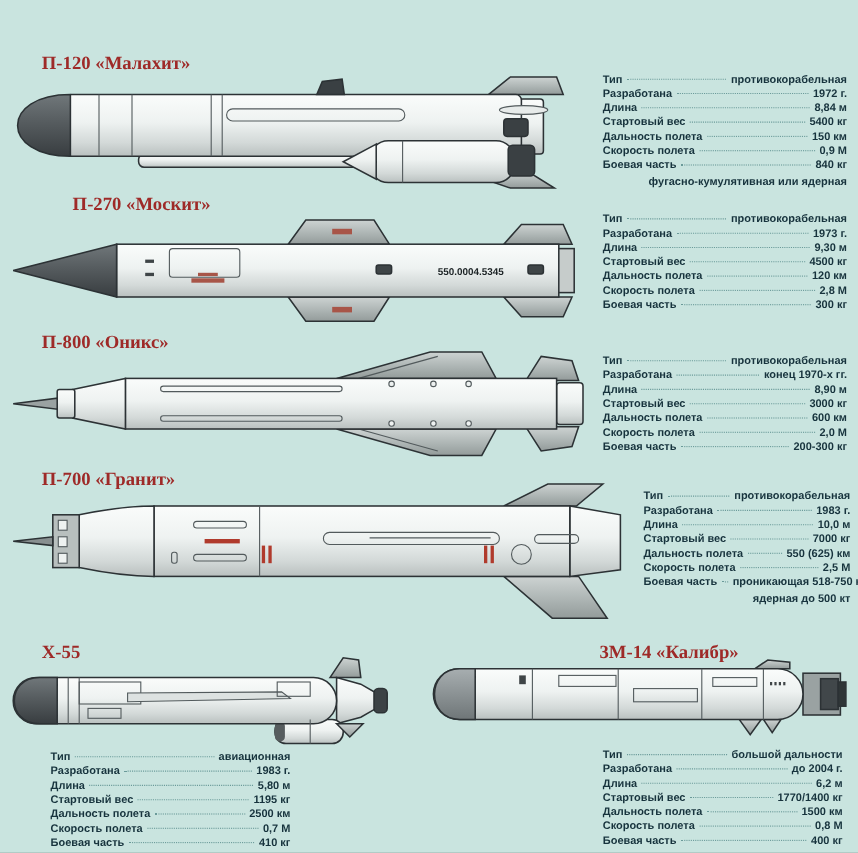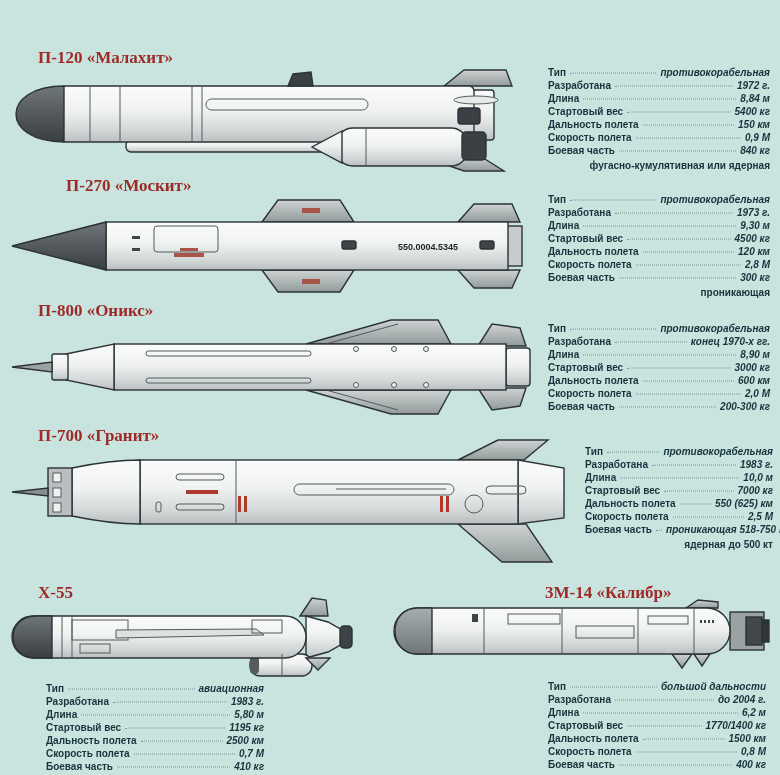--- a/index.html
+++ b/index.html
@@ -11,21 +11,21 @@
   .title-bar{position:absolute;top:7px;left:28px;right:24px;display:flex;align-items:center;gap:10px;}
   .title-bar .rule{flex:1;height:0;border-top:1.7px solid #4c615d;}
   .title{font-size:16px;font-weight:bold;color:#2c3433;letter-spacing:.3px;white-space:nowrap;}
   
   .m-name{position:absolute;font-family:"Liberation Serif",serif;font-weight:bold;font-size:17px;color:#9e2a28;white-space:nowrap;}
   
   .specs{position:absolute;font-size:10px;font-weight:bold;color:#17333d;}
   .spec-row{display:flex;align-items:baseline;height:13px;line-height:13px;}
   .spec-row .lbl{white-space:nowrap;text-align:right;}
   .spec-row .dots{flex:1;margin:0 4px;border-bottom:1.3px dotted #6a9a99;transform:translateY(-2.5px);min-width:6px;}
-  .spec-row .val{white-space:nowrap;text-align:right;font-style:italic;}
+  .spec-row .val{white-space:nowrap;text-align:right;}
   .spec-note{text-align:right;margin-top:1px;height:13px;line-height:13px;}
   
   .draw{position:absolute;}
   svg{display:block;overflow:visible;}
   .ln{stroke:#2c3235;stroke-width:1.4;}
   .thin{stroke:#525a5c;stroke-width:1;}
   .num{font-family:"Liberation Sans",sans-serif;font-size:9px;font-weight:bold;fill:#1d2426;}
 </style>
 </head>
 <body>
@@ -191,21 +191,20 @@
         <span class="dots"></span>
         <span class="val">2,8 М</span>
       </div>
 
       <div class="spec-row">
         <span class="lbl">Боевая часть</span>
         <span class="dots"></span>
         <span class="val">300 кг</span>
       </div>
     </div>
-  <div class="specs spec-note" style="left:548px;top:285px;width:222px;">проникающая</div>
 
   <div class="m-name" style="left:38px;top:301px;">П-800 «Оникс»</div>
 
   <div class="draw" style="left:6px;top:318px;">
     <svg width="532" height="98" viewBox="0 0 532 98">
       <polygon class="ln" points="300,26 385,2 432,2 445,26" fill="url(#gFin)"></polygon>
       <polygon class="ln" points="300,72 385,96 432,96 445,72" fill="url(#gFin)"></polygon>
       <line class="thin" x1="320" y1="26" x2="392" y2="6"></line>
       <line class="thin" x1="320" y1="72" x2="392" y2="92"></line>
       <polygon class="ln" points="472,28 486,6 514,10 520,28" fill="url(#gFin)"></polygon>

